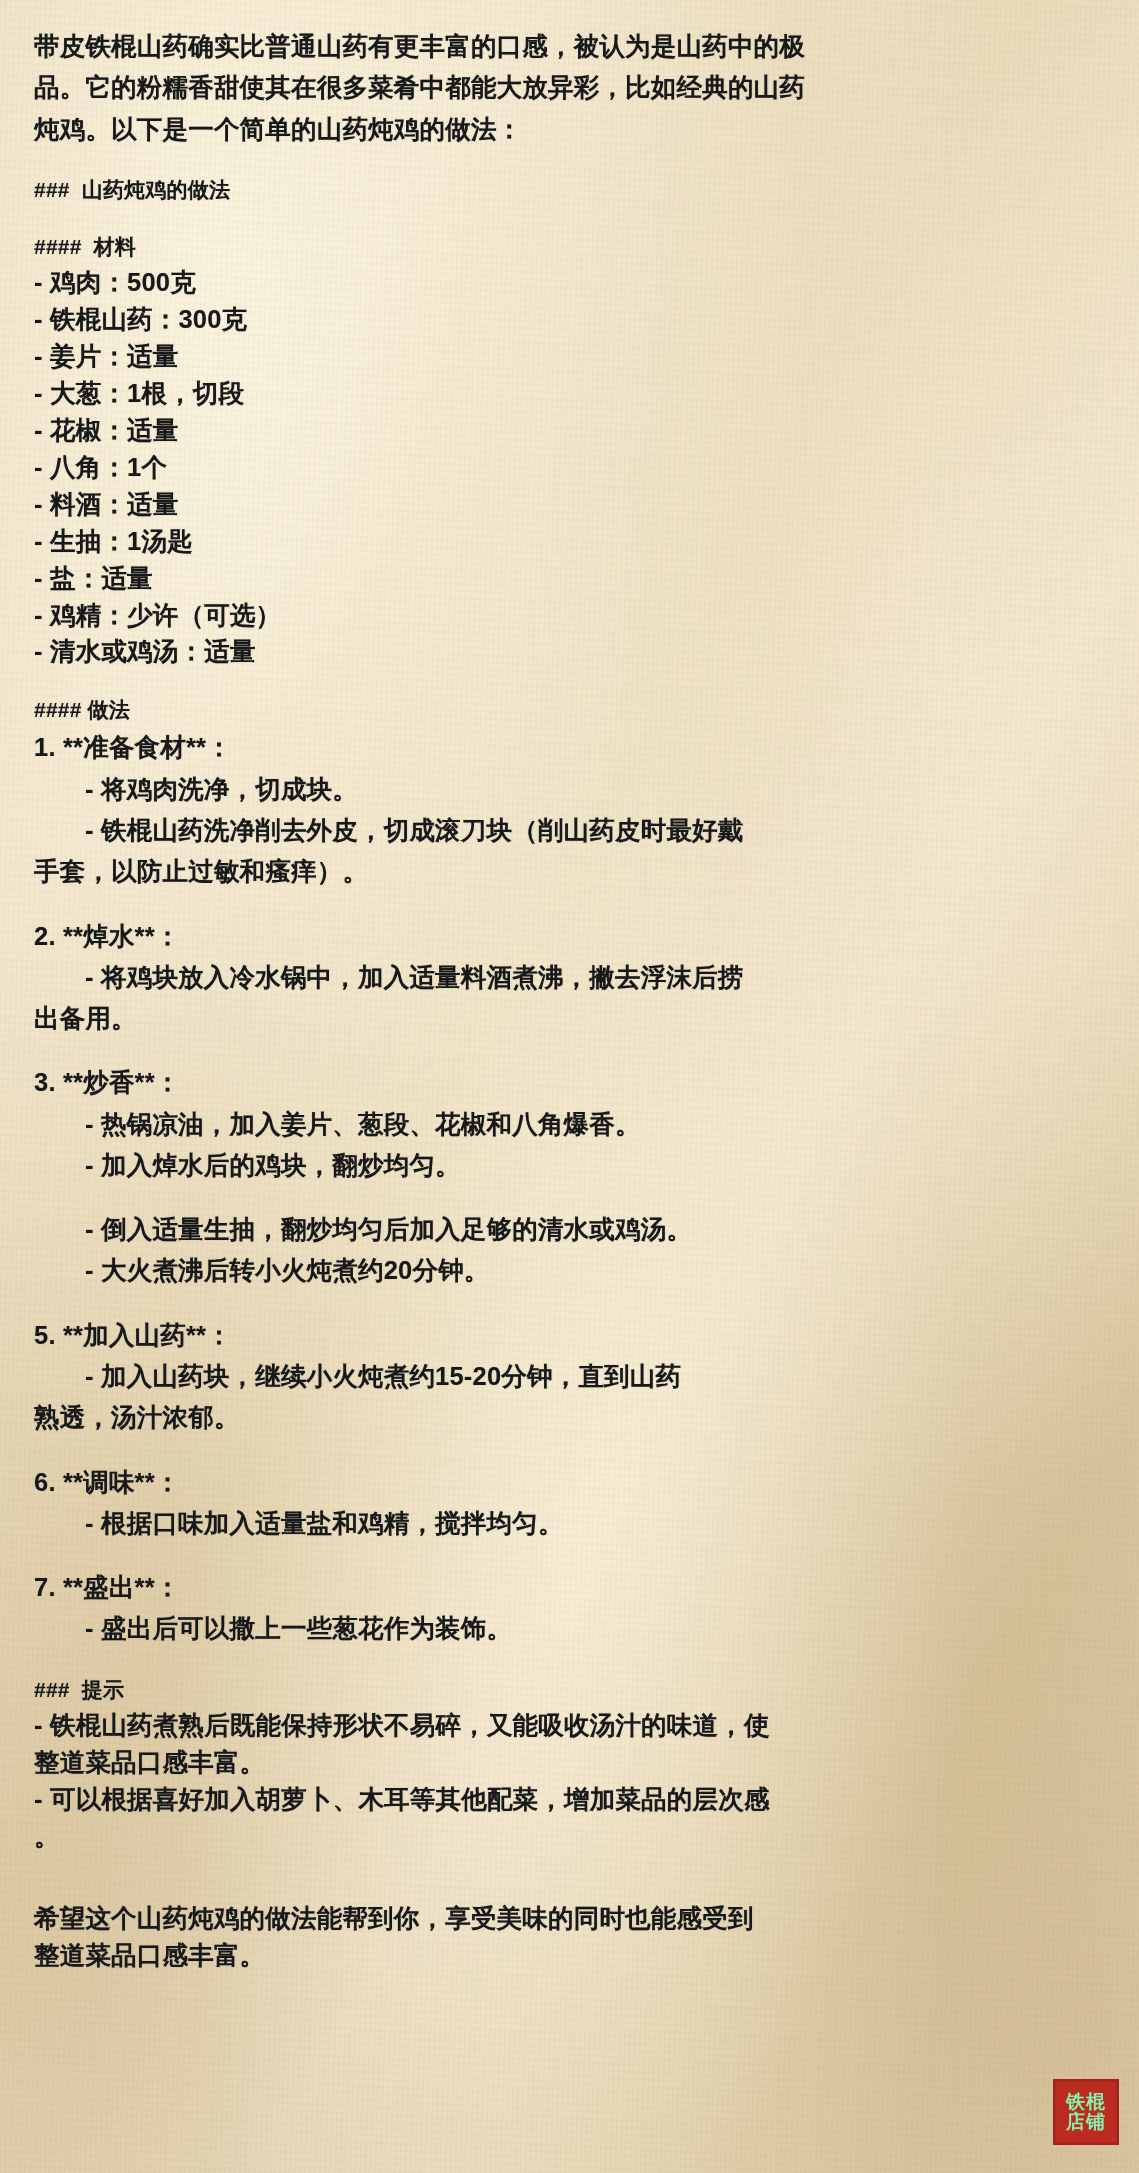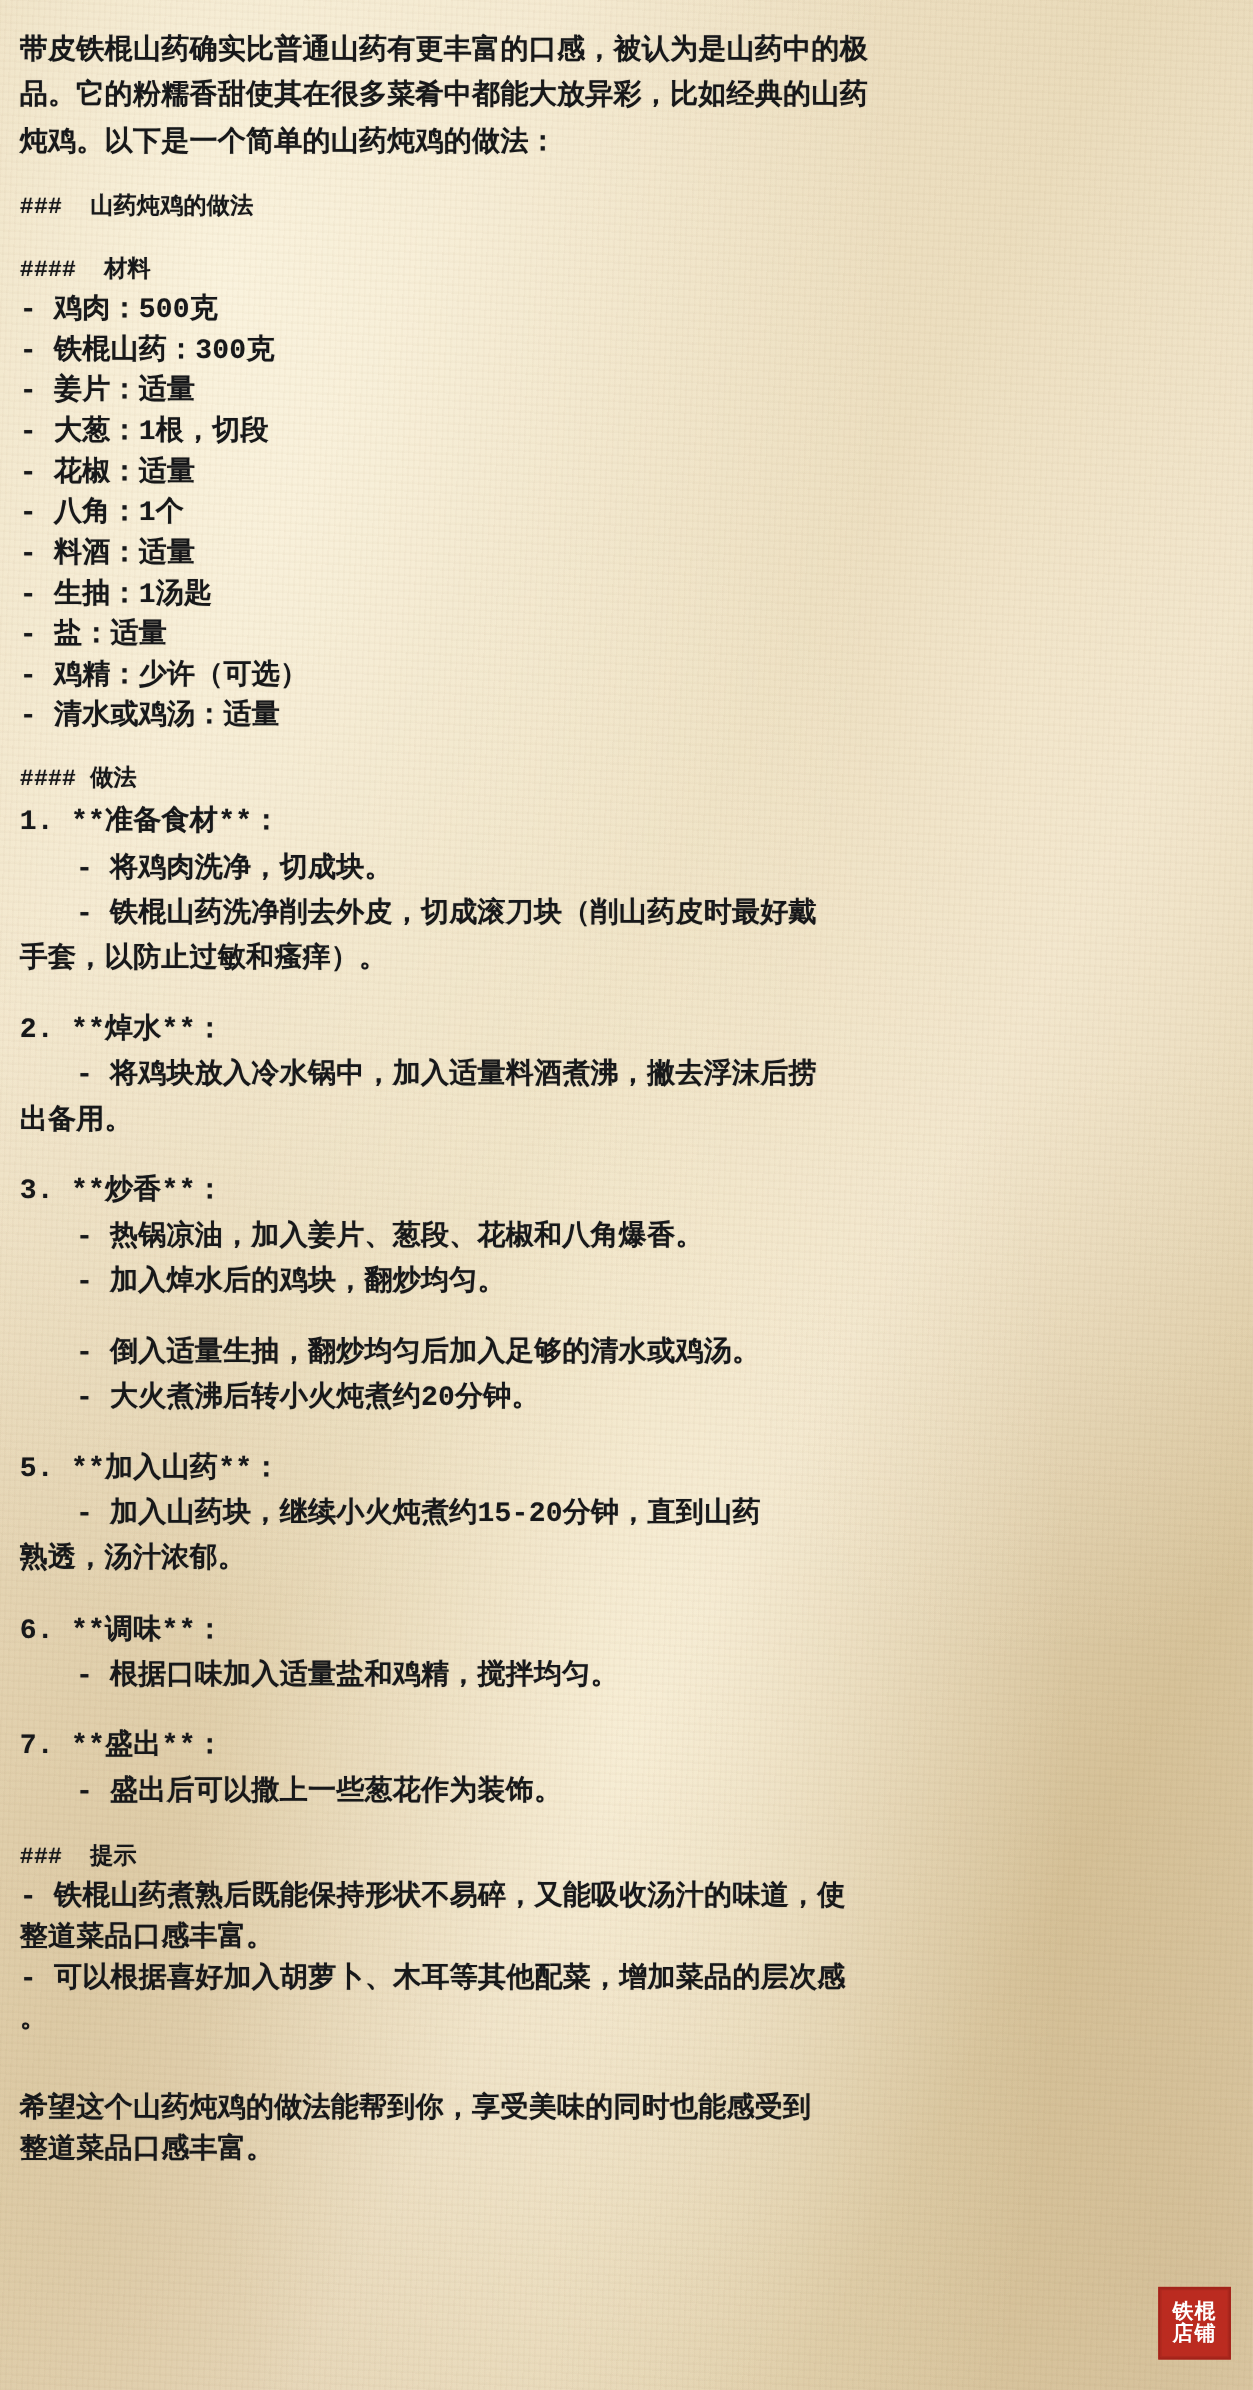--- a/index.html
+++ b/index.html
@@ -36,25 +36,26 @@
     background-image:
       repeating-linear-gradient(92deg, rgba(160,130,90,0.045) 0px, rgba(160,130,90,0.045) 1px, rgba(0,0,0,0) 2px, rgba(0,0,0,0) 5px),
       repeating-linear-gradient(3deg, rgba(150,120,80,0.04) 0px, rgba(150,120,80,0.04) 1px, rgba(0,0,0,0) 3px, rgba(0,0,0,0) 7px);
     mix-blend-mode: multiply;
     opacity: 0.8;
   }
   .doc {
     position: relative;
     z-index: 2;
     color: #17181a;
-    font-family: Liberation Mono, monospace;
+    font-family: Liberation Sans, sans-serif;
     font-size: 25.5px;
     line-height: 1.62;
     font-weight: 700;
     letter-spacing: 0.2px;
+    margin-left: 16px;
   }
   .doc .line {
     white-space: pre-wrap;
     text-shadow: 0 0 1px rgba(20,20,20,0.35);
   }
   .doc .blank {
     height: 0.9em;
   }
   .doc .indent-1 {
     padding-left: 2.0em;
@@ -66,21 +67,21 @@
     line-height: 1.45;
   }
   .stamp {
     position: absolute;
     right: 20px;
     bottom: 28px;
     width: 62px;
     height: 62px;
     background: #bb2b20;
     border: 2px solid #a3231a;
-    color: #ffffff;
+    color: #86efac;
     display: flex;
     flex-direction: column;
     align-items: center;
     justify-content: center;
     font-family: "DejaVu Sans", sans-serif;
     font-weight: 700;
     font-size: 19px;
     line-height: 1.05;
     letter-spacing: 1px;
     z-index: 5;

